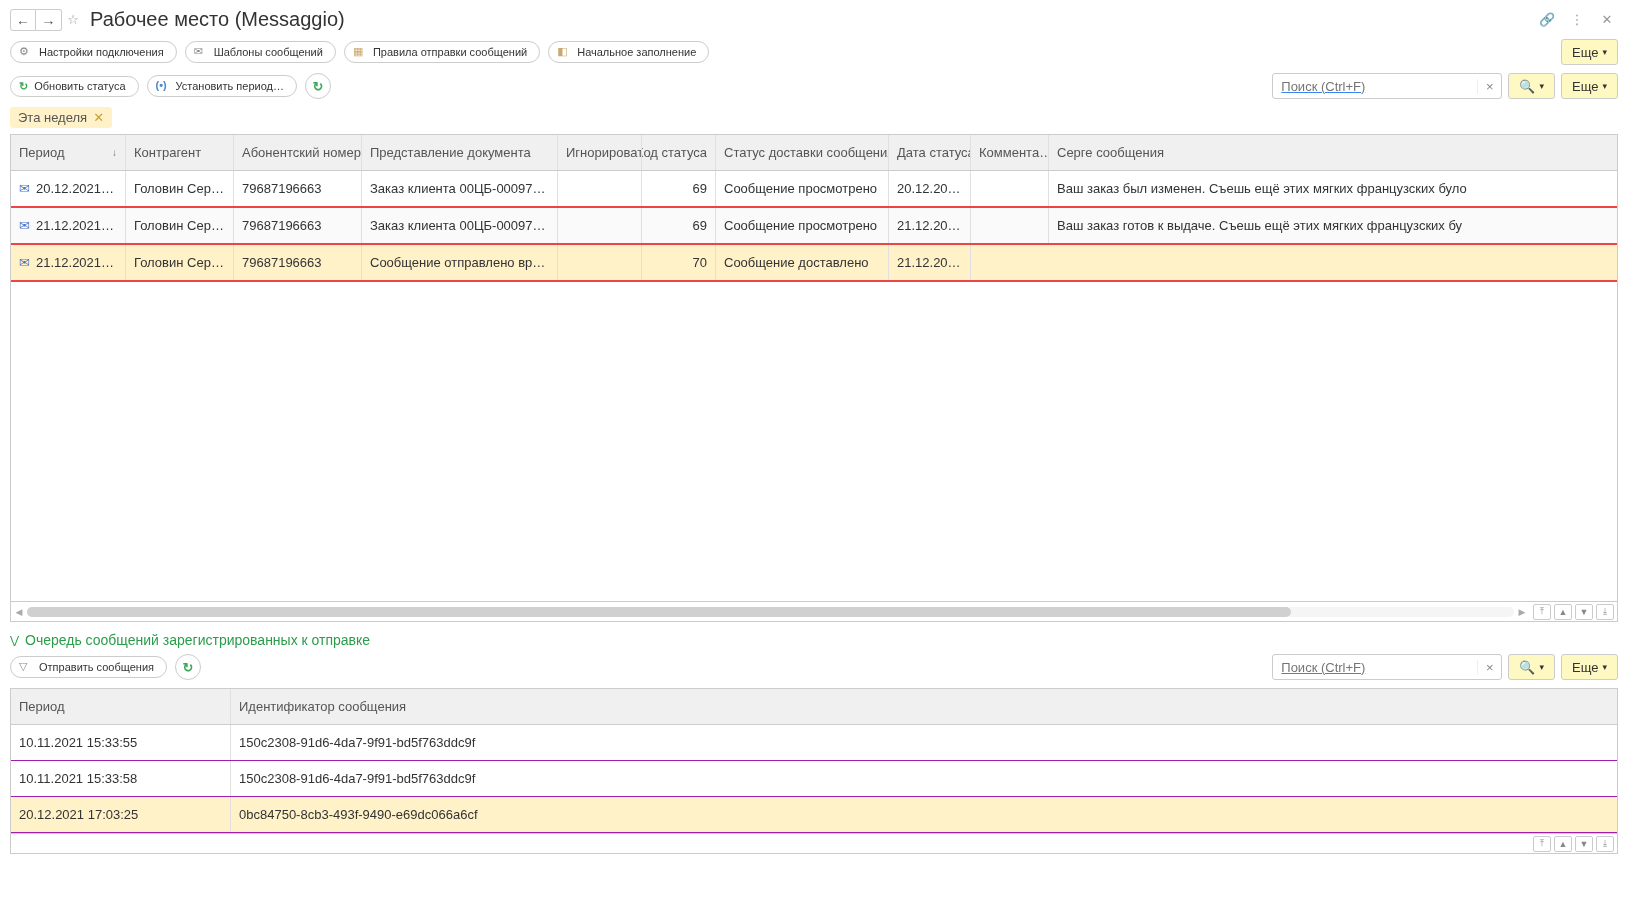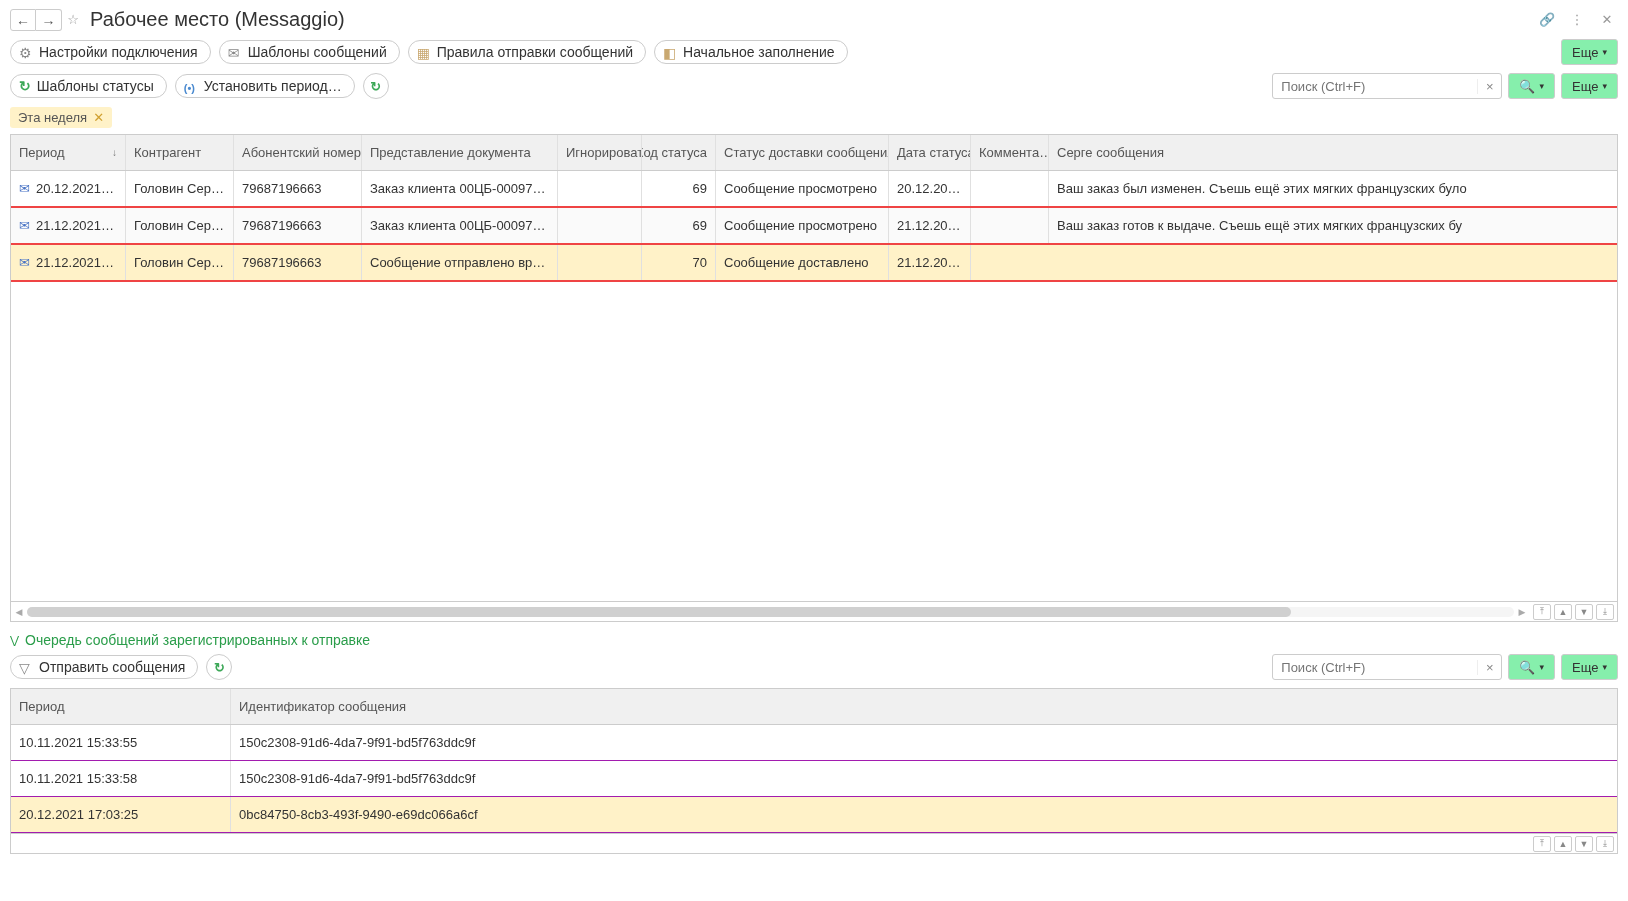--- a/index.html
+++ b/index.html
@@ -42,48 +42,48 @@
     .toolbar-right { margin-left: auto; display:flex; gap:6px; align-items:center;}
     .pill-btn {
       border: 1px solid #ccc;
       border-radius: 14px;
       padding: 3px 12px 3px 8px;
       background: #fff;
       display: inline-flex;
       align-items: center;
       gap: 6px;
       cursor: pointer;
-      font-size: 14px;
+      font-size: 11px;
       color: #333;
     }
     .pill-btn .icn { width:14px; height:14px; display:inline-block;}
     .gear::before { content:"⚙"; color:#888;}
     .template::before { content:"✉"; color:#888;}
     .rules::before { content:"▦"; color:#c9a870;}
     .fill::before { content:"◧"; color:#c9a870;}
     .refresh-green { color:#3da858; font-weight:bold;}
     .period::before { content:"(•)"; color:#4a8ad0; font-size:11px; font-weight:bold; }
     .circle-btn {
       width:26px; height:26px; border:1px solid #ccc; border-radius:50%;
       display:inline-flex; align-items:center; justify-content:center;
       background:#fff; cursor:pointer;
     }
     .rect-btn {
       border:1px solid #ccc; border-radius:3px;
       height:26px; padding: 0 10px;
       display:inline-flex; align-items:center; gap:4px;
-      background:#86efac; cursor:pointer;
+      background:#fef9c3; cursor:pointer;
     }
     .search-box {
       display:flex; align-items:center;
       border:1px solid #ccc; border-radius:3px;
       height:26px; width:230px;
     }
     .search-box input {
-      flex:1; border:none; outline:none; padding:0 8px; font-size:13px; color:#3b82f6;
+      flex:1; border:none; outline:none; padding:0 8px; font-size:13px; color:#3b82f6;text-decoration:underline;
     }
     .search-box .clear-btn{
       width:24px; text-align:center; cursor:pointer; color:#888;
       border-left:1px solid #eee;
     }
     .filter-chip{
       display:inline-flex; align-items:center; gap:6px;
       background:#fff2c8; border-radius:3px; padding:3px 8px;
       font-size:13px; color:#555; margin-bottom:6px;
     }
@@ -158,21 +158,21 @@
         <span>Еще</span>
         <span style="font-size:9px;">▾</span>
       </div>
   </div>
 </div>
 
 
 <div class="toolbar-row">
   <div class="pill-btn">
       <span class="refresh-green">↻</span>
-      <span>Шаблоны статусы</span>
+      <span>Обновить статуса</span>
     </div>
   <div class="pill-btn">
       <span class="icn period"></span>
       <span>Установить период…</span>
     </div>
   <div class="circle-btn">
       <span class="refresh-green">↻</span>
     </div>
   <div class="toolbar-right">
     <div class="search-box">

